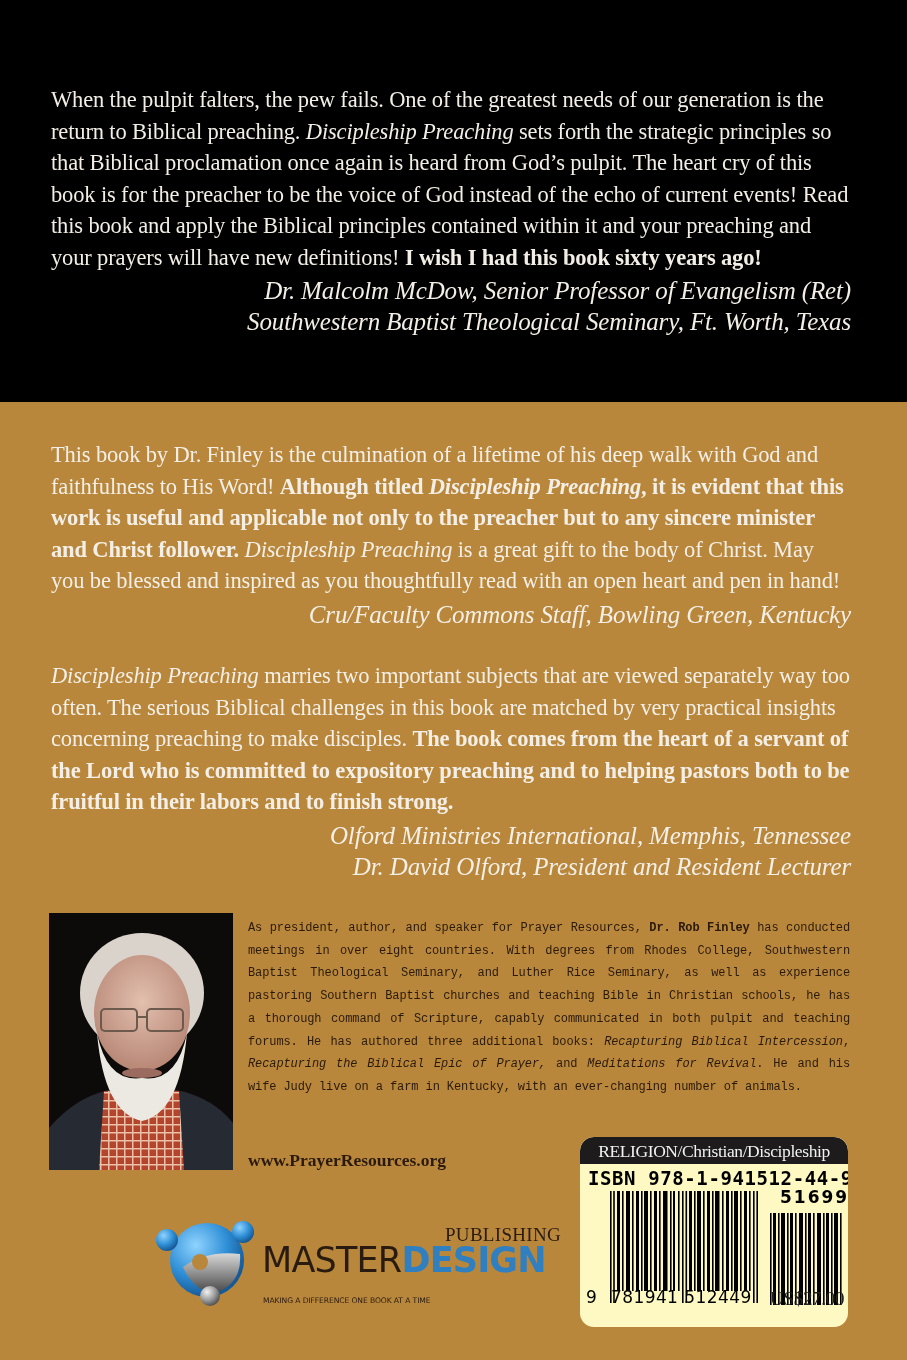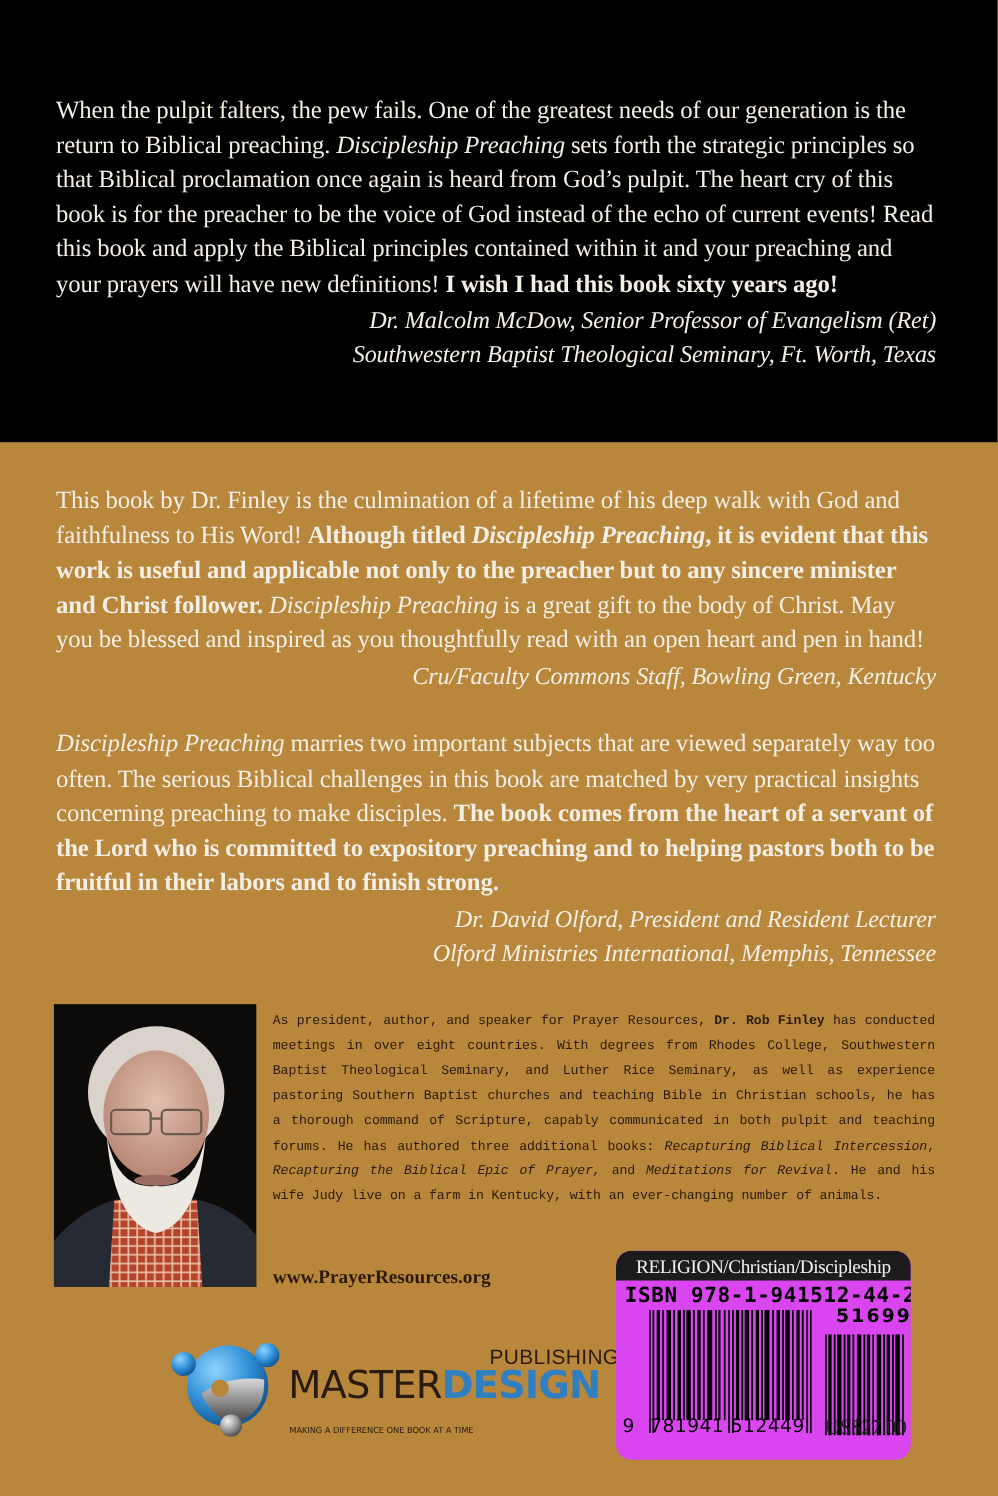--- a/index.html
+++ b/index.html
@@ -1,38 +1,38 @@
 <!DOCTYPE html>
 <html><head>
 <meta charset="utf-8">
 <style>
   html, body { margin:0; padding:0; }
   body { width:907px; height:1360px; position:relative; overflow:hidden; background:#B8873C; font-family:"Liberation Serif","DejaVu Serif",serif; }
   .top-band { position:absolute; left:0; top:0; width:907px; height:402px; background:#000; }
   .quote { position:absolute; left:51px; width:800px; color:#f4efe6; font-size:22.5px; line-height:31.5px; letter-spacing:-0.15px; }
   .quote p { margin:0; }
-  .quote .attr { text-align:right; font-style:italic; font-size:22px; line-height:31px; margin-top:2px; }
+  .quote .attr { text-align:right; font-style:italic; font-size:25px; line-height:31px; margin-top:2px; }
   .quote b { font-weight:bold; }
   .quote i { font-style:italic; }
   #q1 { top:84px; }
   #q2 { top:439px; }
   #q3 { top:660px; }
   .photo { position:absolute; left:49px; top:913px; width:184px; height:257px; background:#0c0a09; overflow:hidden; }
   .bio { position:absolute; left:248px; top:917px; width:602px; color:#2b1a0c; font-size:12px; line-height:22.7px; text-align:justify; letter-spacing:-0.1px;font-family:Liberation Mono, monospace; }
   .bio p { margin:0; }
   .bio b { font-weight:bold; }
   .bio i { font-style:italic; }
   .url { position:absolute; left:248px; top:1150px; color:#2b1a0c; font-size:17.5px; font-weight:bold; }
   .logo { position:absolute; left:150px; top:1212px; width:380px; height:96px; }
-  .logo-pub { position:absolute; left:295px; top:12px; font-family:Liberation Sans, sans-serif; font-size:19px; color:#2a1b10; letter-spacing:0.3px; }
+  .logo-pub { position:absolute; left:295px; top:12px; font-family:Liberation Serif, serif; font-size:19px; color:#2a1b10; letter-spacing:0.3px; }
   .logo-main { position:absolute; left:112px; top:30px; font-family:"DejaVu Sans","Liberation Sans",sans-serif; font-size:35px; letter-spacing:-0.8px; line-height:36px; white-space:nowrap; }
   .logo-main .m { color:#2a1b10; font-weight:normal; }
   .logo-main .d { color:#2f7fc1; font-weight:bold; }
   .logo-tag { position:absolute; left:113px; top:84px; font-family:"DejaVu Sans","Liberation Sans",sans-serif; font-size:7.6px; color:#2a1b10; letter-spacing:-0.1px; white-space:nowrap; }
-  .barcode-box { position:absolute; left:560px; top:1137px; width:268px; height:190px; background:#d946ef; border-radius:14px; overflow:hidden; }
+  .barcode-box { position:absolute; left:580px; top:1137px; width:268px; height:190px; background:#fef9c3; border-radius:14px; overflow:hidden; }
   .bc-cat { background:#1d1b1b; color:#f2f2f2; height:27px; line-height:28px; text-align:center; font-size:17.5px; letter-spacing:-0.4px; border-radius:14px 14px 0 0; }
   .bc-isbn { position:absolute; left:8px; top:30px; font-family:"DejaVu Sans Mono","Liberation Mono",monospace; font-size:19px; font-weight:bold; letter-spacing:0.6px; color:#000; white-space:nowrap; }
   .bc-bars { position:absolute; left:30px; top:54px; width:148px; height:112px; }
   .bc-bars2 { position:absolute; left:190px; top:76px; width:72px; height:92px; }
   .bc-addon { position:absolute; left:200px; top:50px; font-family:"DejaVu Sans","Liberation Sans",sans-serif; font-size:17px; font-weight:bold; letter-spacing:2px; color:#000; }
   .bc-digits { position:absolute; left:6px; top:150px; font-family:"DejaVu Sans","Liberation Sans",sans-serif; font-size:17px; font-weight:normal; color:#000; white-space:nowrap; letter-spacing:0.4px; }
   .bc-digits .g2 { margin-left:6px; }
   .bc-price { position:absolute; left:190px; top:151px; font-size:19px; color:#222; letter-spacing:-0.3px; }
 </style>
 </head>
@@ -51,22 +51,22 @@
 <div class="quote" id="q2">
   <p>This book by Dr. Finley is the culmination of a lifetime of his deep walk with God and faithfulness to His Word! <b>Although titled </b><b><i>Discipleship Preaching</i></b><b>, it is evident that this work is useful and applicable not only to the preacher but to any sincere minister and Christ follower.</b> <i>Discipleship Preaching</i> is a great gift to the body of Christ. May you be blessed and inspired as you thoughtfully read with an open heart and pen in hand!</p>
   <div class="attr">
     <div>Cru/Faculty Commons Staff, Bowling Green, Kentucky</div>
   </div>
 </div>
 
 <div class="quote" id="q3">
   <p><i>Discipleship Preaching</i> marries two important subjects that are viewed separately way too often. The serious Biblical challenges in this book are matched by very practical insights concerning preaching to make disciples. <b>The book comes from the heart of a servant of the Lord who is committed to expository preaching and to helping pastors both to be fruitful in their labors and to finish strong.</b></p>
   <div class="attr">
+    <div>Olford Ministries International, Memphis, Tennessee</div>
     <div>Dr. David Olford, President and Resident Lecturer</div>
-    <div>Olford Ministries International, Memphis, Tennessee</div>
   </div>
 </div>
 
 <div class="photo" aria-label="Author photo of Dr. Rob Finley">
   <svg width="184" height="257" viewBox="0 0 184 257">
     <defs>
       <radialGradient id="face" cx="50%" cy="40%" r="60%">
         <stop offset="0%" stop-color="#e2bfae"></stop>
         <stop offset="100%" stop-color="#b88776"></stop>
       </radialGradient>
@@ -125,21 +125,21 @@
     <circle cx="93" cy="20" r="11" fill="url(#blue)"></circle>
     <circle cx="60" cy="84" r="10" fill="url(#grey)"></circle>
   </svg>
   <div class="logo-pub">PUBLISHING</div>
   <div class="logo-main"><span class="m">MASTER</span><span class="d">DESIGN</span></div>
   <div class="logo-tag">MAKING A DIFFERENCE ONE BOOK AT A TIME</div>
 </div>
 
 <div class="barcode-box">
   <div class="bc-cat">RELIGION/Christian/Discipleship</div>
-  <div class="bc-isbn">ISBN 978-1-941512-44-2</div>
+  <div class="bc-isbn">ISBN 978-1-941512-44-9</div>
   <svg class="bc-bars" viewBox="0 0 148 112" preserveAspectRatio="none">
     <g fill="#000">
       <rect x="0" y="0" width="1.6" height="112"></rect>
         <rect x="3.2" y="0" width="1.6" height="112"></rect>
       <rect x="7" y="0" width="3" height="100"></rect>
         <rect x="12" y="0" width="1.6" height="100"></rect>
         <rect x="16" y="0" width="4" height="100"></rect>
       <rect x="22" y="0" width="1.6" height="100"></rect>
         <rect x="26" y="0" width="3" height="100"></rect>
         <rect x="31" y="0" width="1.6" height="100"></rect>

